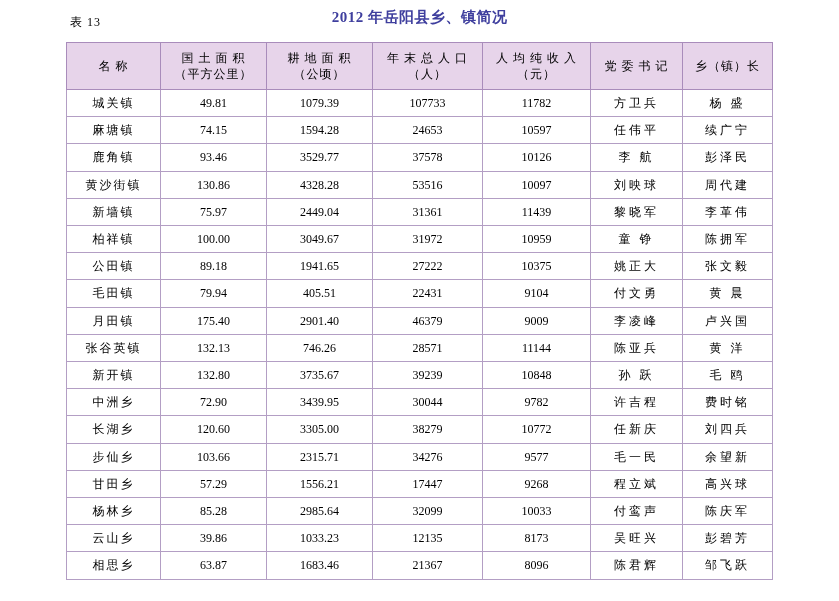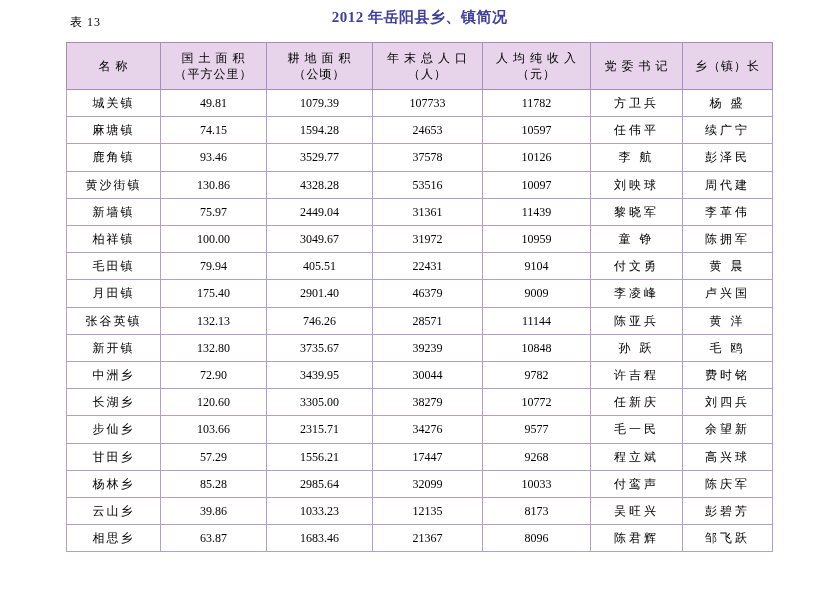--- a/index.html
+++ b/index.html
@@ -191,20 +191,29 @@
           <tr>
             <td class="name">柏祥镇</td>
             <td class="num">100.00</td>
             <td class="num">3049.67</td>
             <td class="num">31972</td>
             <td class="num">10959</td>
             <td class="person">童 铮</td>
             <td class="person">陈拥军</td>
           </tr>
           <tr>
+            <td class="name">公田镇</td>
+            <td class="num">89.18</td>
+            <td class="num">1941.65</td>
+            <td class="num">27222</td>
+            <td class="num">10375</td>
+            <td class="person">姚正大</td>
+            <td class="person">张文毅</td>
+          </tr>
+          <tr>
             <td class="name">毛田镇</td>
             <td class="num">79.94</td>
             <td class="num">405.51</td>
             <td class="num">22431</td>
             <td class="num">9104</td>
             <td class="person">付文勇</td>
             <td class="person">黄 晨</td>
           </tr>
           <tr>
             <td class="name">月田镇</td>

